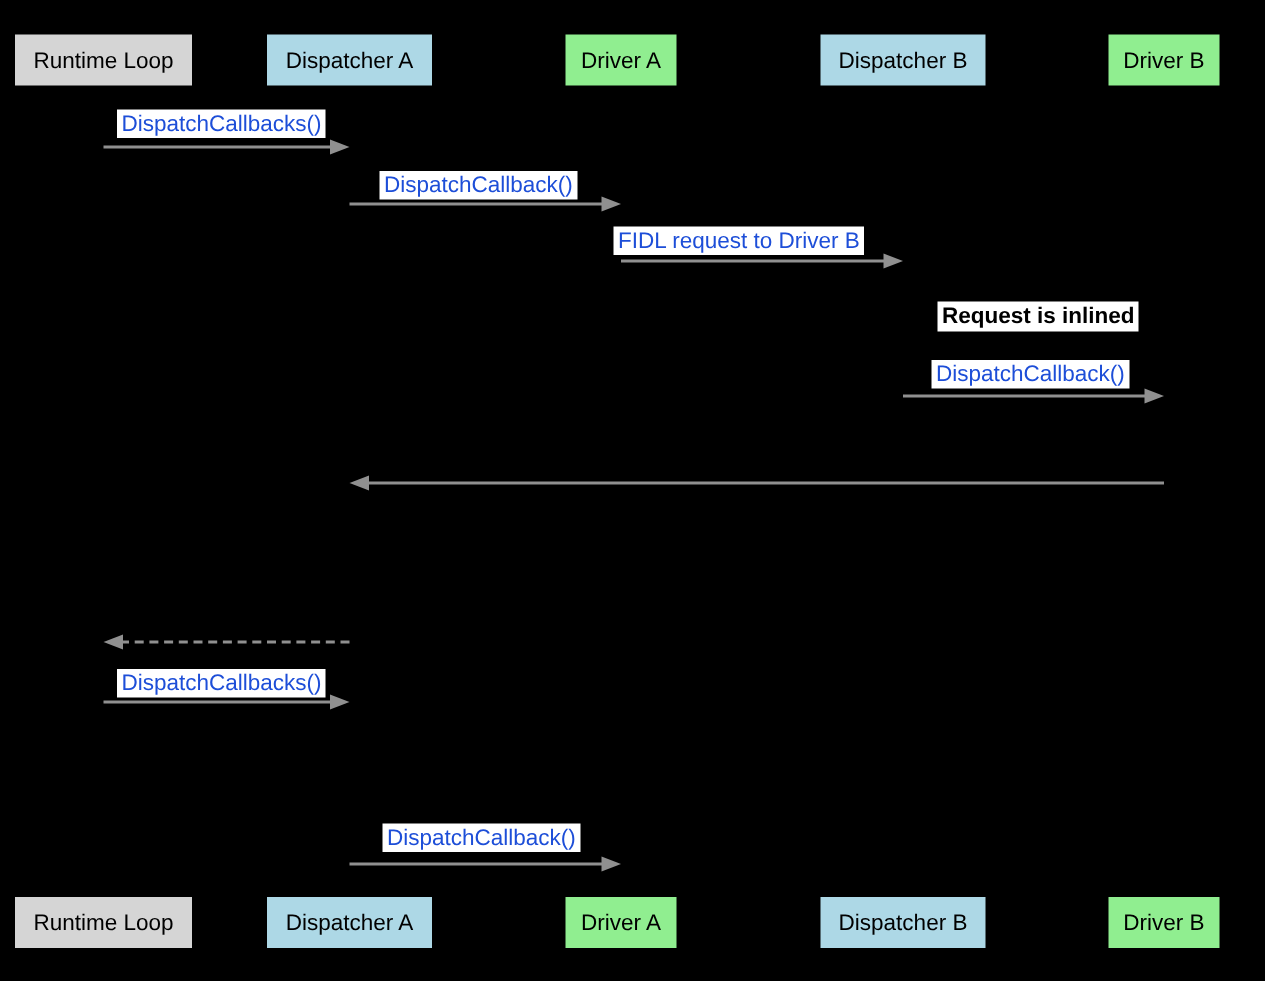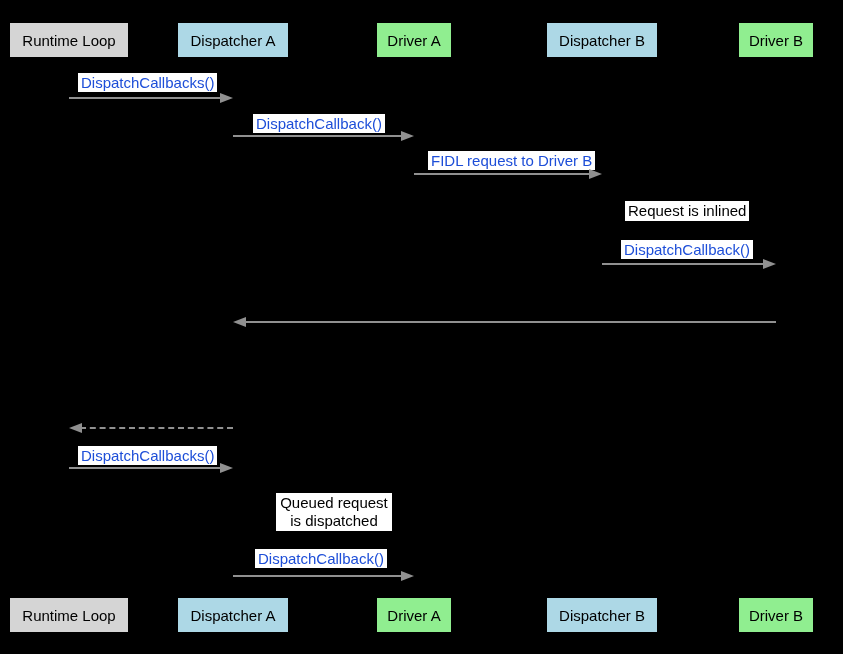--- a/index.html
+++ b/index.html
@@ -10,21 +10,21 @@
   .actor{
     position:absolute;height:34px;display:flex;align-items:center;justify-content:center;
     color:#000;font-size:15px;box-sizing:border-box;
   }
   .msg-label{
     position:absolute;background:#ffffff;color:#1d4ed8;font-size:15px;line-height:17px;
     padding:1px 3px;white-space:pre-line;
   }
   .note{
     position:absolute;background:#ffffff;color:#000000;font-size:15px;line-height:18px;
-    padding:1px 3px;white-space:pre-line;text-align:center;
+    padding:1px 3px;white-space:pre-line;text-align:center;font-weight:bold;
   }
   .arrow{position:absolute;height:10px;}
   .arrow .shaft{position:absolute;left:0;right:11px;top:4px;height:2px;background:#909090;}
   .arrow.left .shaft{left:11px;right:0;}
   .arrow.dashed .shaft{background:none;border-top:2px dashed #909090;height:0;}
   .head-right{position:absolute;right:0;top:0;width:0;height:0;
     border-left:13px solid #909090;border-top:5px solid transparent;border-bottom:5px solid transparent;}
   .head-left{position:absolute;left:0;top:0;width:0;height:0;
     border-right:13px solid #909090;border-top:5px solid transparent;border-bottom:5px solid transparent;}
 </style>
@@ -44,21 +44,21 @@
     <div class="shaft"></div>
     <div class="head-right"></div>
   </div>
 
   <div class="msg-label" style="left:253px;top:114px">DispatchCallback()</div>
   <div class="arrow right" style="left:233px;top:131px;width:181px">
     <div class="shaft"></div>
     <div class="head-right"></div>
   </div>
 
-  <div class="msg-label" style="left:428px;top:151px">FIDL request to Driver B</div>
+  <div class="msg-label" style="left:409px;top:151px">FIDL request to Driver B</div>
   <div class="arrow right" style="left:414px;top:169px;width:188px">
     <div class="shaft"></div>
     <div class="head-right"></div>
   </div>
 
   <div class="note" style="left:625px;top:201px">Request is inlined</div>
 
   <div class="msg-label" style="left:621px;top:240px">DispatchCallback()</div>
   <div class="arrow right" style="left:602px;top:259px;width:174px">
     <div class="shaft"></div>
@@ -76,22 +76,20 @@
     <div class="head-left"></div>
     <div class="shaft"></div>
   </div>
 
   <div class="msg-label" style="left:78px;top:446px">DispatchCallbacks()</div>
   <div class="arrow right" style="left:69px;top:463px;width:164px">
     <div class="shaft"></div>
     <div class="head-right"></div>
   </div>
 
-  <div class="note" style="left:276px;top:493px;width:110px">Queued request
-is dispatched</div>
 
   <div class="msg-label" style="left:255px;top:549px">DispatchCallback()</div>
   <div class="arrow right" style="left:233px;top:571px;width:181px">
     <div class="shaft"></div>
     <div class="head-right"></div>
   </div>
 
   <div class="actor" style="left: 10px; top: 598px; width: 118px; background-color: rgb(213, 213, 213);">Runtime Loop</div>
   <div class="actor" style="left: 178px; top: 598px; width: 110px; background-color: rgb(173, 216, 230);">Dispatcher A</div>
   <div class="actor" style="left: 377px; top: 598px; width: 74px; background-color: rgb(144, 238, 144);">Driver A</div>

